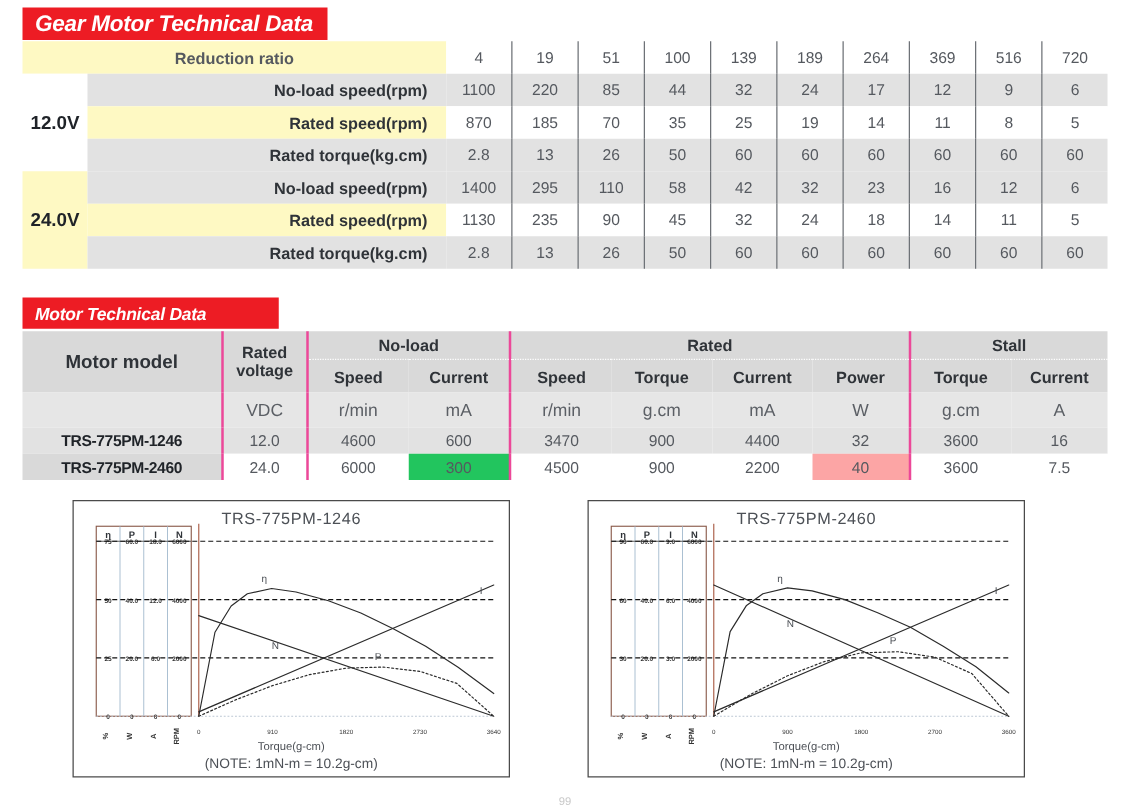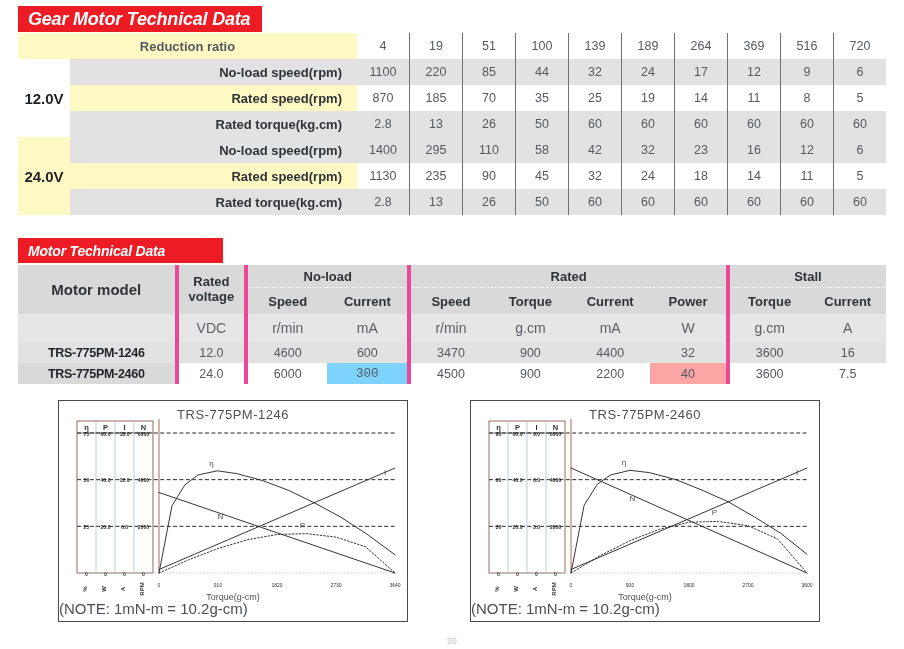--- a/index.html
+++ b/index.html
@@ -80,21 +80,21 @@
     background:#d9d9d9;
   }
   #motor-table td.model{
     font-weight:bold;
     color:#1f2328;
     font-size:14px;
     letter-spacing:-0.3px;
   }
   #motor-table td.unit{font-size:14px;color:#5b5f65;height:28px;background:#e6e6e6;}
   #motor-table td.val{font-size:12.5px;height:21px;}
-  .bsep{border-left:4px solid #ec4899;}
+  .bsep{border-left:2px solid #ec4899;}
   .dotted-bottom{border-bottom:1px dotted #ffffff;}
 
   
   .chartbox{
     position:absolute;
     border:1px solid #4a4a4a;
     background:#ffffff;
     box-sizing:border-box;
   }
   #chart-left{left:58px;top:400px;width:350px;height:222px;}
@@ -102,21 +102,21 @@
   .chart-title{
     position:absolute;left:0;right:0;top:6px;
     text-align:center;
     font-size:13px;
     color:#4c5056;
     letter-spacing:0.5px;
   }
   .chart-svg{position:absolute;left:0;top:0;}
   .axis-note{
     position:absolute;left:0;right:0;bottom:4px;
-    text-align:left;font-size:15px;color:#4c5056;
+    text-align:center;font-size:11px;color:#4c5056;
   }
   .axis-xlabel{
     position:absolute;left:0;right:0;bottom:19px;
     text-align:center;font-size:9px;color:#4c5056;
   }
   .page-num{
     position:absolute;left:0;right:0;bottom:3px;text-align:center;
     font-size:9px;color:#c9c9c9;
   }
   .wm{
@@ -280,21 +280,21 @@
           <td class="val" style="background: rgb(226, 226, 226);">900</td>
           <td class="val" style="background: rgb(226, 226, 226); margin-top: 42px;">4400</td>
           <td class="val" style="background: rgb(226, 226, 226);">32</td>
           <td class="val bsep" style="background: rgb(226, 226, 226);">3600</td>
           <td class="val" style="background: rgb(226, 226, 226);">16</td>
         </tr>
         <tr>
           <td class="model val" style="background: rgb(217, 217, 217);">TRS-775PM-2460</td>
           <td class="val bsep" style="background: rgb(255, 255, 255);">24.0</td>
           <td class="val bsep" style="background: rgb(255, 255, 255);">6000</td>
-          <td class="val" style="background: #7dd3fc; font-family: Liberation Mono, monospace;">300</td>
+          <td class="val" style="background: #22c55e;">300</td>
           <td class="val bsep" style="background: rgb(255, 255, 255);">4500</td>
           <td class="val" style="background: rgb(255, 255, 255);">900</td>
           <td class="val" style="background: rgb(255, 255, 255);">2200</td>
           <td class="val" style="background: #fca5a5;">40</td>
           <td class="val bsep" style="background: rgb(255, 255, 255);">3600</td>
           <td class="val" style="background: rgb(255, 255, 255);">7.5</td>
         </tr>
       </tbody>
   </table>
 

